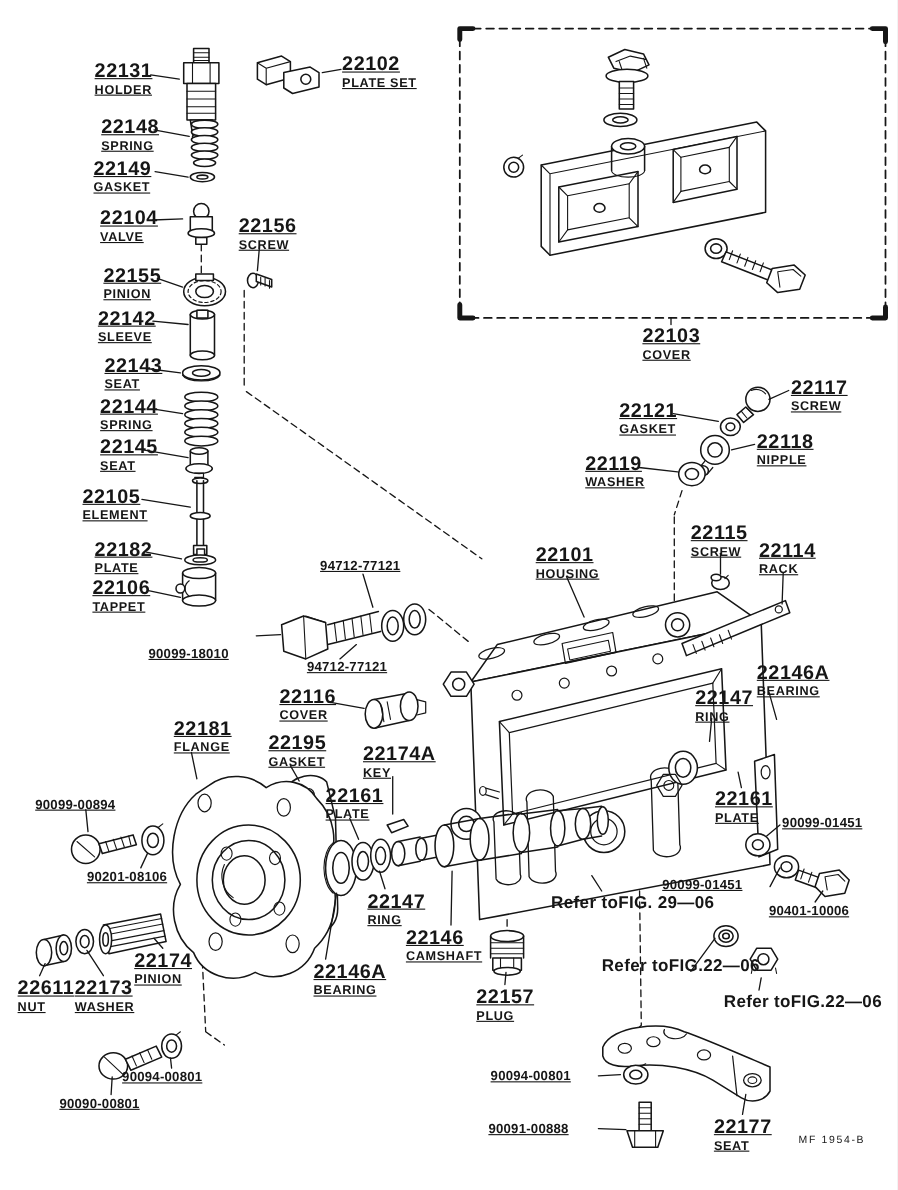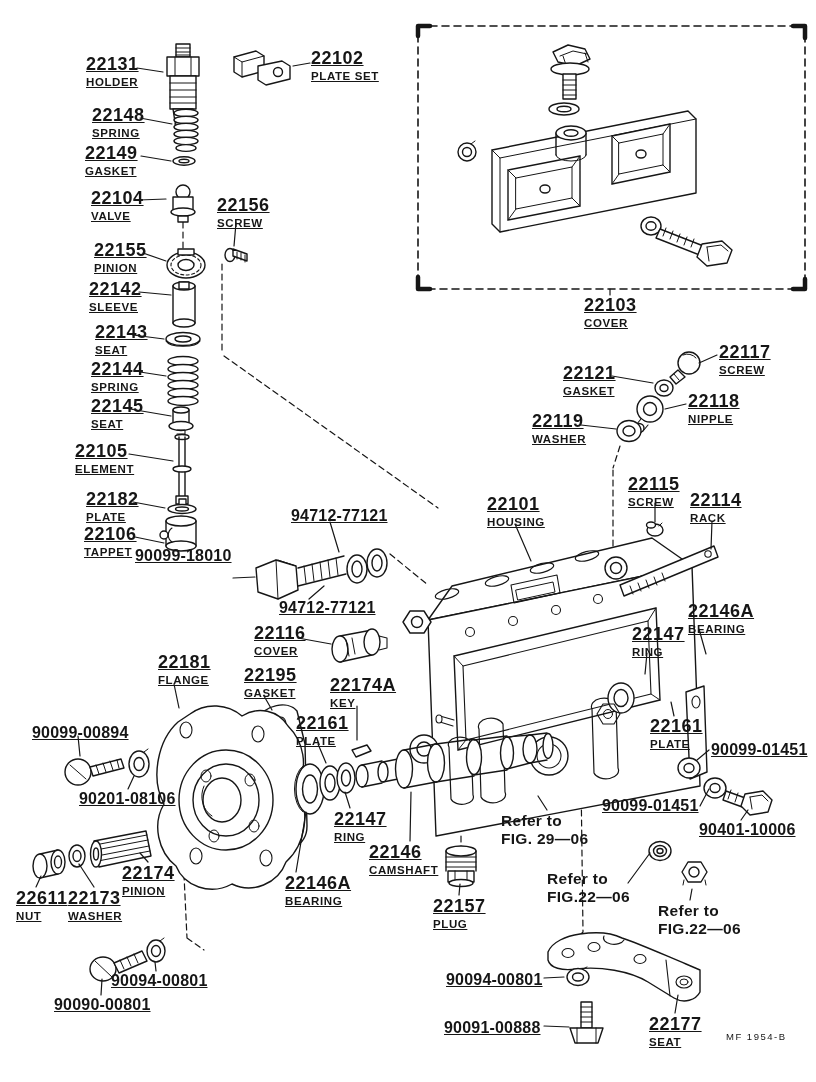--- a/index.html
+++ b/index.html
@@ -5,22 +5,22 @@
   html,body{margin:0;padding:0;background:#e8e8e8;}
   #canvas{
     position:relative;width:816px;height:1082px;background:#ffffff;
     font-family:"Liberation Sans", sans-serif;color:#161616;overflow:hidden;
     margin:0 auto;
   }
   svg{position:absolute;left:0;top:0;}
   .lbl{position:absolute;display:flex;flex-direction:column;line-height:1;white-space:nowrap;text-decoration:underline;}
   .lbl .num{font-size:18px;font-weight:bold;letter-spacing:0.5px;}
   .lbl .nm{font-size:11.5px;font-weight:bold;letter-spacing:0.6px;margin-top:4px;}
-  .lbl.solo .num{font-size:16px;letter-spacing:0.2px;}
-  .note{position:absolute;display:flex;flex-direction:column;line-height:1.15;white-space:nowrap;justify-content:space-between;}
+  .lbl.solo .num{font-size:12px;letter-spacing:0.2px;}
+  .note{position:absolute;display:flex;flex-direction:row;line-height:1.15;white-space:nowrap;justify-content:space-between;}
   .note .l1,.note .l2{font-size:15.5px;font-weight:bold;letter-spacing:0.3px;}
   .footer-code{position:absolute;font-size:9.5px;font-weight:normal;letter-spacing:1.5px;}
 </style>
 </head>
 <body>
 
 <div id="canvas">
 
 <svg width="816" height="1082" viewBox="0 0 816 1082" stroke="#161616" fill="none" stroke-width="1.4" stroke-linecap="round" stroke-linejoin="round">
 
@@ -537,21 +537,21 @@
       <span class="num">22114</span>
       <span class="nm">RACK</span>
     </div>
 <div class="lbl" style="left:487px;top:495px">
       <span class="num">22101</span>
       <span class="nm">HOUSING</span>
     </div>
 <div class="lbl solo" style="left:291px;top:508px">
       <span class="num">94712-77121</span>
     </div>
-<div class="lbl solo" style="left:135px;top:548px">
+<div class="lbl solo" style="left:135px;top:588px">
       <span class="num">90099-18010</span>
     </div>
 <div class="lbl solo" style="left:279px;top:600px">
       <span class="num">94712-77121</span>
     </div>
 <div class="lbl" style="left:254px;top:624px">
       <span class="num">22116</span>
       <span class="nm">COVER</span>
     </div>
 <div class="lbl" style="left:688px;top:602px">

